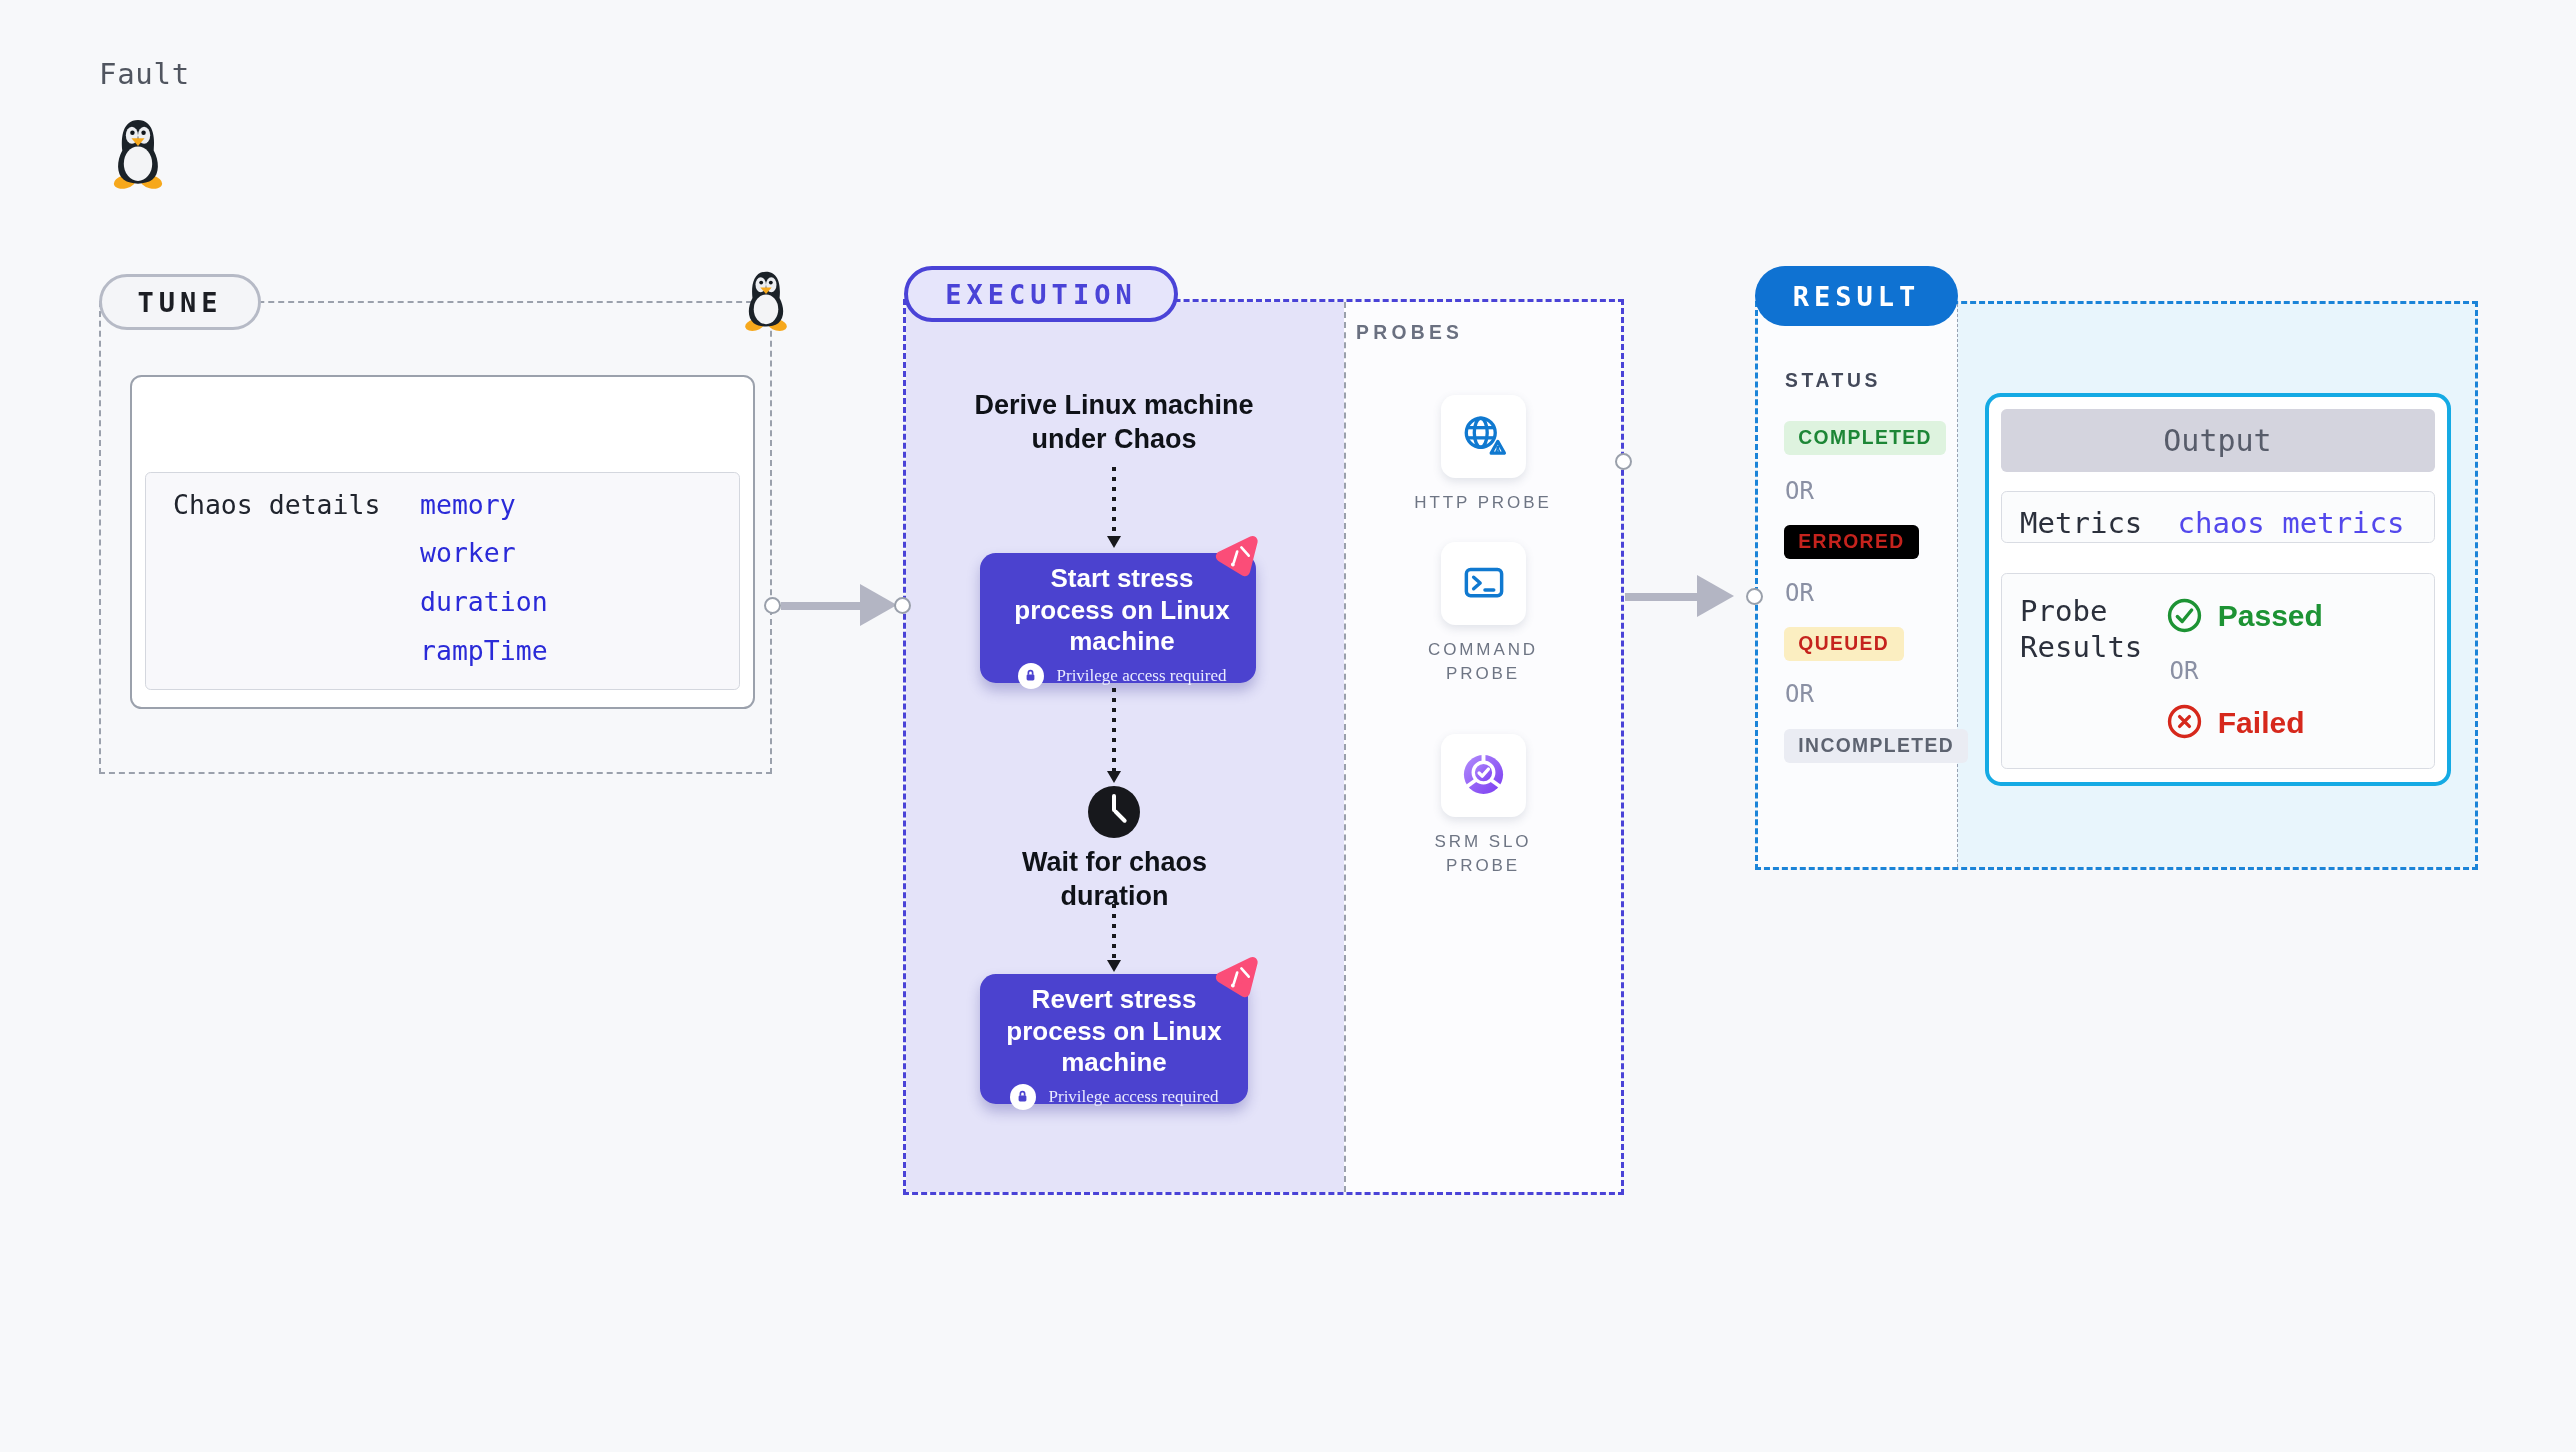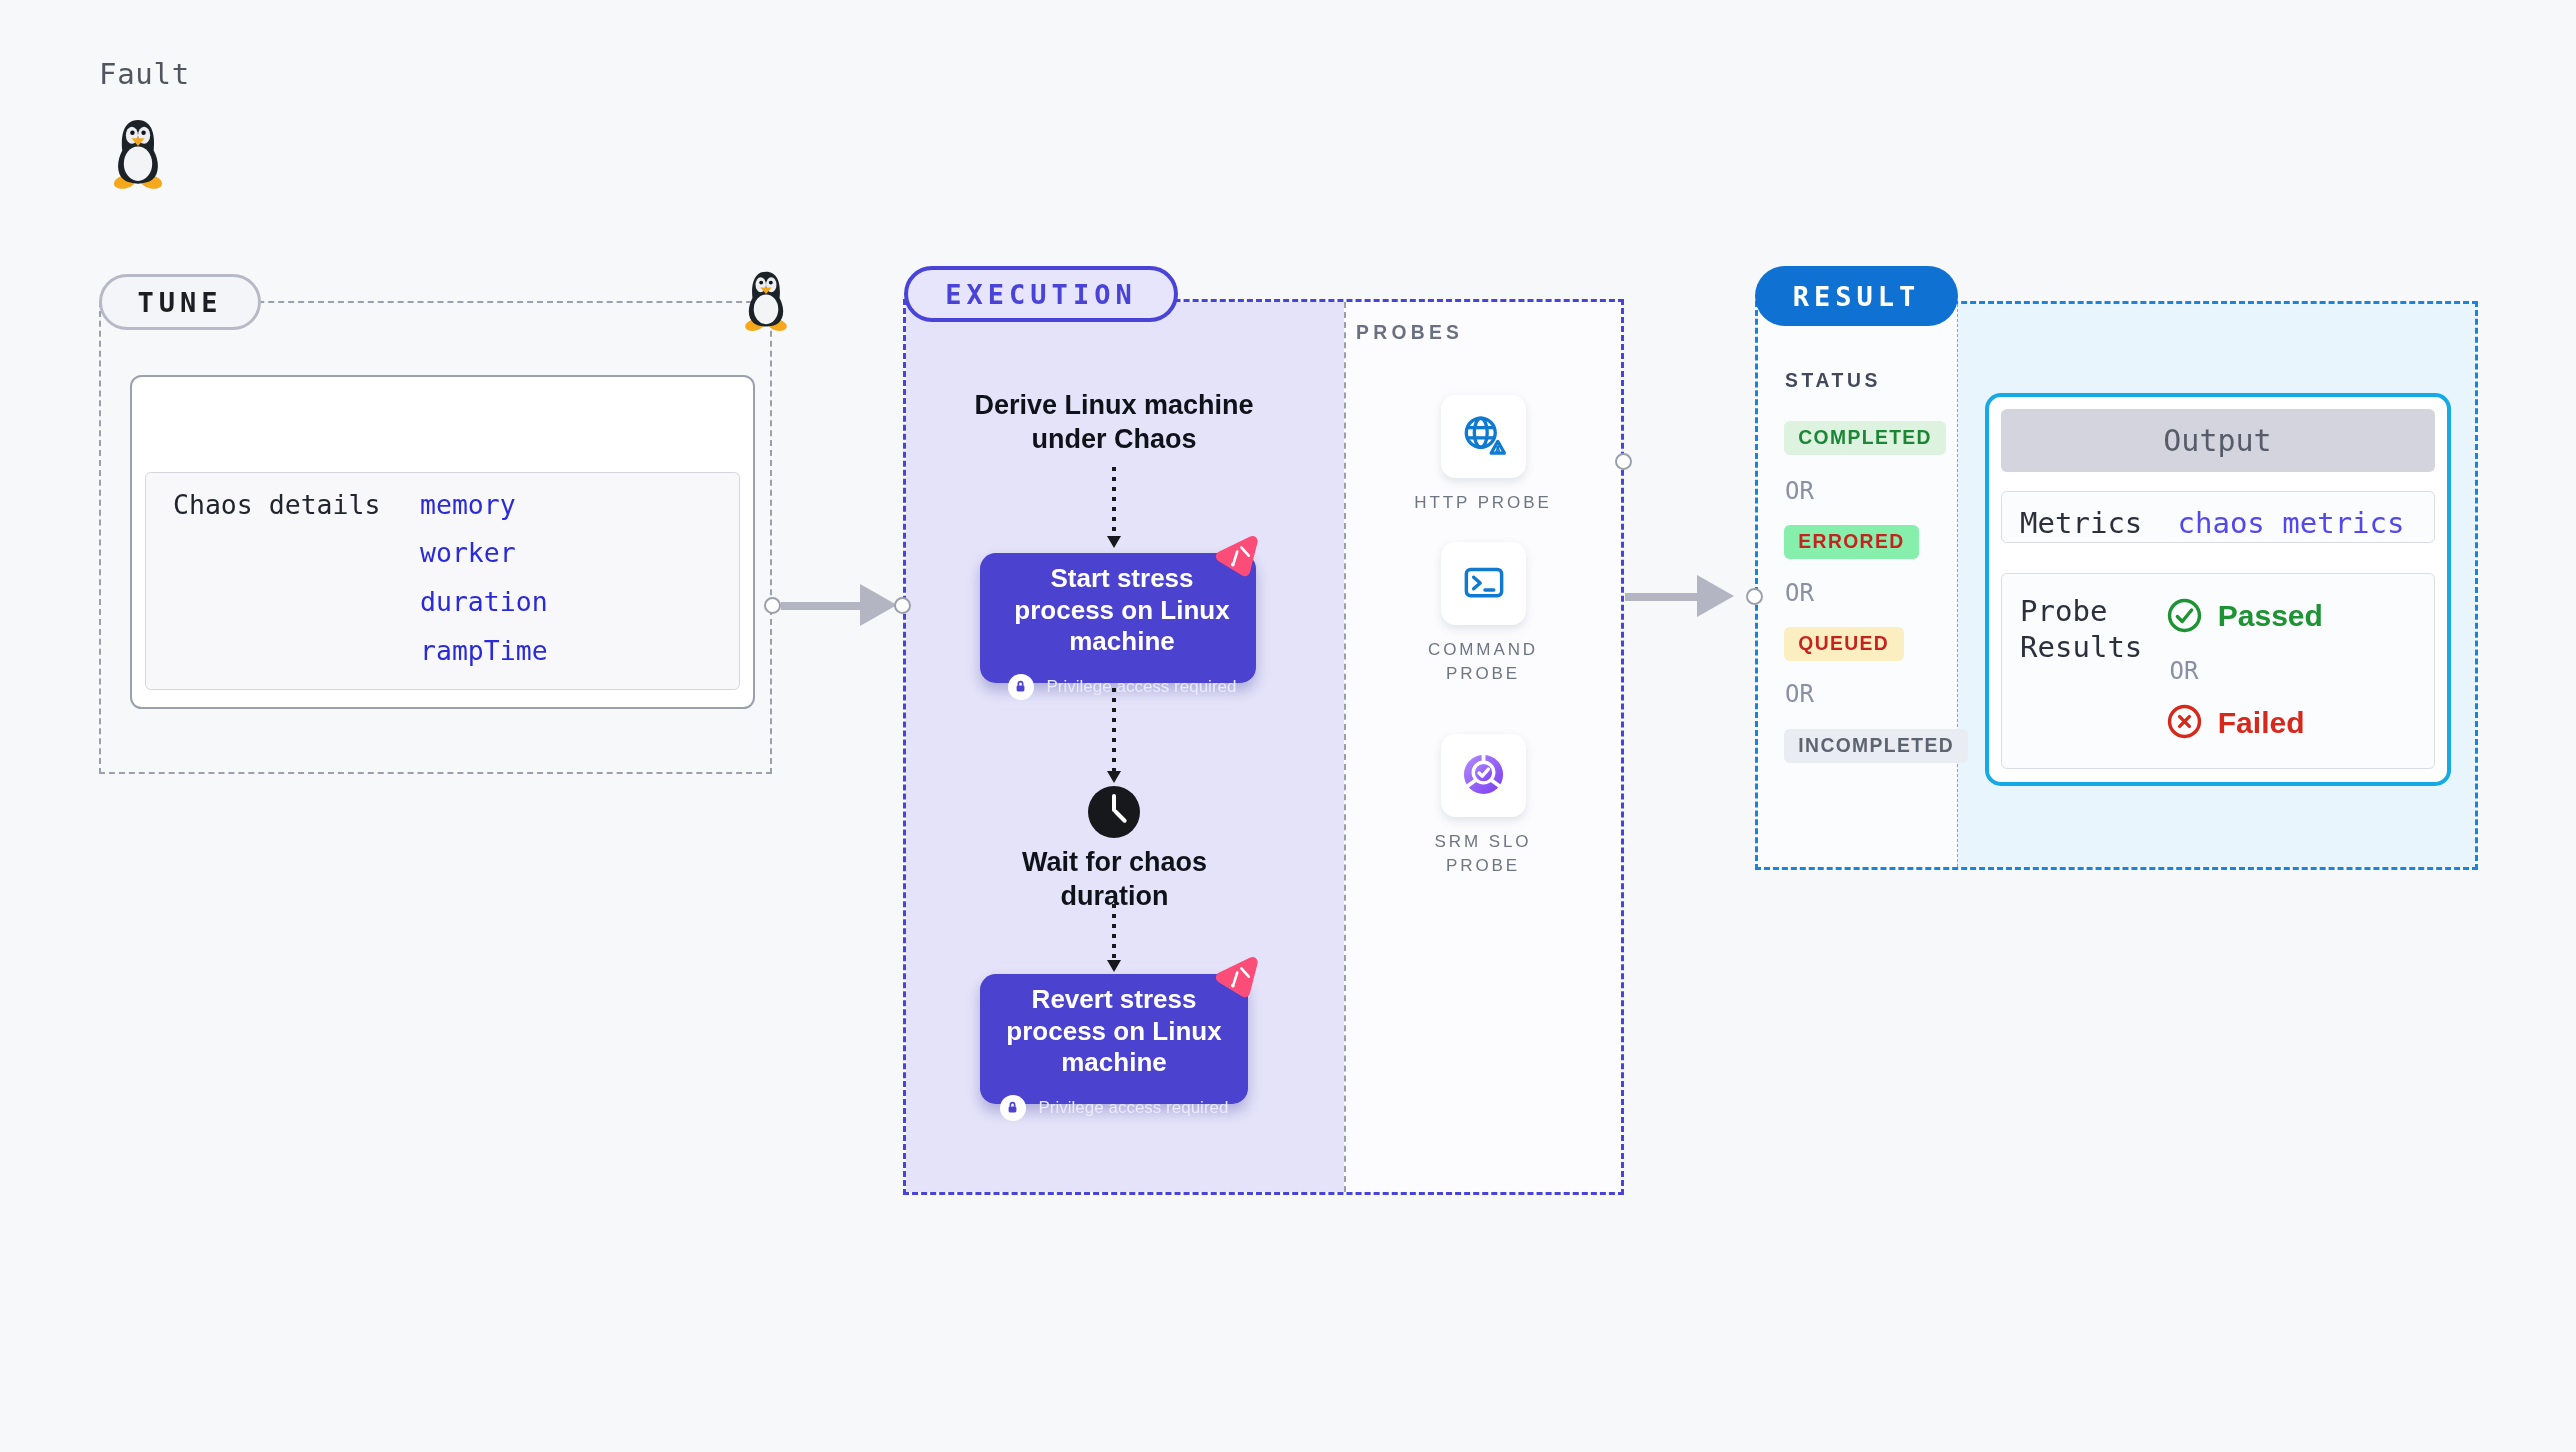--- a/index.html
+++ b/index.html
@@ -50,21 +50,21 @@
   .dotarrow::after{content:"";position:absolute;bottom:-11.5px;left:50%;transform:translateX(-50%);
                    border:7.9px solid transparent;border-top:12px solid #17181c;border-bottom:0;}
 
   
   .flow-text{position:absolute;text-align:center;font-weight:bold;font-size:27px;
              line-height:34px;color:#0f1218;z-index:4;}
   .flow-node{position:absolute;width:268px;height:130px;background:#4b42cf;border-radius:15.8px;
              color:#ffffff;text-align:center;z-index:4;
              box-shadow:0 7.2px 13px rgba(43,38,143,.28);}
   .flow-node .nlines{padding-top:10px;font-weight:bold;font-size:26px;line-height:31.5px;}
-  .priv-row{display:flex;align-items:center;justify-content:center;gap:13px;margin-top:16px;}
+  .priv-row{display:flex;align-items:center;justify-content:center;gap:13px;margin-top:5px;font-family:Liberation Serif, serif;}
   .lock-bubble{width:26px;height:26px;border-radius:50%;background:#ffffff;display:flex;
                align-items:center;justify-content:center;}
   .priv-text{font-size:17px;color:#e9ebff;}
   .chaos-badge{position:absolute;width:49px;height:46px;z-index:5;transform:rotate(6deg);}
   .clock{position:absolute;left:1088px;top:786px;width:52px;height:52px;border-radius:50%;
          background:#17181c;z-index:4;}
   .clock .h1{position:absolute;left:23.6px;top:7.9px;width:4.3px;height:18.6px;background:#ffffff;border-radius:2.1px;}
   .clock .h2{position:absolute;left:23.6px;top:24px;width:4.3px;height:17px;background:#ffffff;border-radius:2.1px;
              transform-origin:50% 0;transform:rotate(-45deg);}
 
@@ -76,21 +76,21 @@
               display:flex;align-items:center;justify-content:center;z-index:4;}
   .probe-label{position:absolute;left:1397px;width:172px;text-align:center;font-size:17px;
                color:#6e7584;letter-spacing:2.9px;line-height:23.6px;z-index:4;}
 
   
   .status-heading{position:absolute;left:1785px;top:370px;font-size:19.3px;font-weight:bold;
                   color:#43495a;letter-spacing:3.6px;z-index:4;}
   .sbadge{position:absolute;left:1784px;height:34px;line-height:34px;padding:0 14.3px;
           border-radius:5.7px;font-size:19.3px;font-weight:bold;letter-spacing:1.4px;z-index:4;}
   .sb-green{background:#def3df;color:#1d8636;}
-  .sb-red{background:#86efac;color:#c5231d;}
+  .sb-red{background:#000000;color:#c5231d;}
   .sb-yellow{background:#fbeec1;color:#c5231d;}
   .sb-gray{background:#eaecf3;color:#5d6370;}
   .or-label{position:absolute;font-family:"DejaVu Sans Mono",monospace;font-size:24px;
             color:#8a90a4;z-index:4;}
 
   
   .output-card{position:absolute;left:1985px;top:393px;width:466px;height:393px;background:#ffffff;
                border:4.3px solid #15aae4;border-radius:15.8px;box-sizing:border-box;z-index:4;}
   .out-header{position:absolute;left:11.5px;top:12px;width:434px;height:63px;background:#d4d4de;
               border-radius:5.7px;display:flex;align-items:center;justify-content:center;

